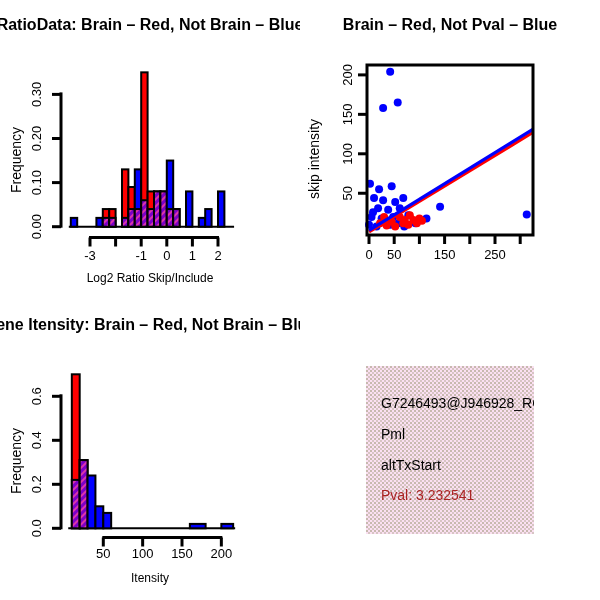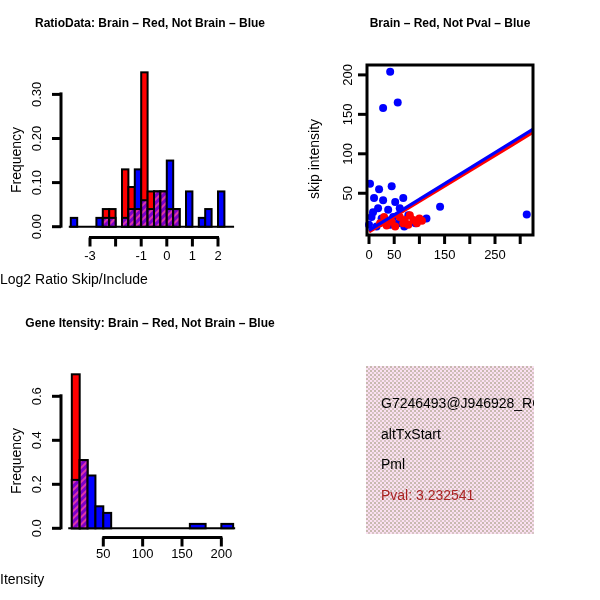--- a/index.html
+++ b/index.html
@@ -3,25 +3,25 @@
 <meta charset="utf-8">
 <style>
   html,body{margin:0;padding:0;background:#fff;}
   #window{position:relative;width:600px;height:600px;background:#fff;overflow:hidden;
           font-family:"Liberation Sans",sans-serif;color:#000;}
   .panel{position:absolute;width:300px;height:300px;overflow:hidden;}
   #panel1{left:0;top:0;} #panel2{left:300px;top:0;}
   #panel3{left:0;top:300px;} #panel4{left:300px;top:300px;}
   .chart-svg{position:absolute;left:0;top:0;}
   .panel-title{position:absolute;top:16px;left:0;width:300px;text-align:center;
-               font-size:12px;font-weight:bold;white-space:nowrap;overflow:visible;
+               font-size:16px;font-weight:bold;white-space:nowrap;overflow:visible;
                display:flex;justify-content:center;}
   .panel-title span{white-space:nowrap;}
   .title-clip{overflow:hidden;}
-  .xlabel{position:absolute;top:271px;left:0;width:300px;font-size:14px;}
+  .xlabel{position:absolute;top:271px;left:0;width:300px;text-align:center;font-size:12px;}
   .ylabel{position:absolute;width:300px;text-align:center;font-size:14px;
           transform:rotate(-90deg);}
   #yl1{left:-134px;top:152px;} #yl2{left:-136px;top:151px;} #yl3{left:-134px;top:153px;}
   svg text{font-family:"Liberation Sans",sans-serif;font-size:13px;fill:#000;}
   #infobox{position:absolute;left:66px;top:66px;width:168px;height:168px;
            padding:28px 0 0 15px;box-sizing:border-box;overflow:hidden;
            font-size:14px;line-height:19px;
            background-color:#FBE0F2;
            background-image:radial-gradient(circle at 1px 1px, rgba(148,146,108,0.50) 1px, transparent 1.3px),
                             radial-gradient(circle at 3px 3px, rgba(148,146,108,0.35) 1px, transparent 1.3px);
@@ -210,19 +210,19 @@
     <div class="panel-title title-clip">
         <span>Gene Itensity: Brain – Red, Not Brain – Blue</span>
       </div>
     <div class="xlabel">Itensity</div>
     <div class="ylabel" id="yl3">Frequency</div>
   </div>
 
   <div class="panel" id="panel4">
     <div id="infobox">
       <div class="ib-line mb12">G7246493@J946928_RC</div>
+      <div class="ib-line mb12">Pml</div>
       <div class="ib-line mb11">altTxStart</div>
-      <div class="ib-line mb12">Pml</div>
       <div class="ib-line" id="pval-line" style="color: rgb(170, 34, 34);">Pval: 3.232541</div>
     </div>
   </div>
 
 </div>
 
 </body></html>

